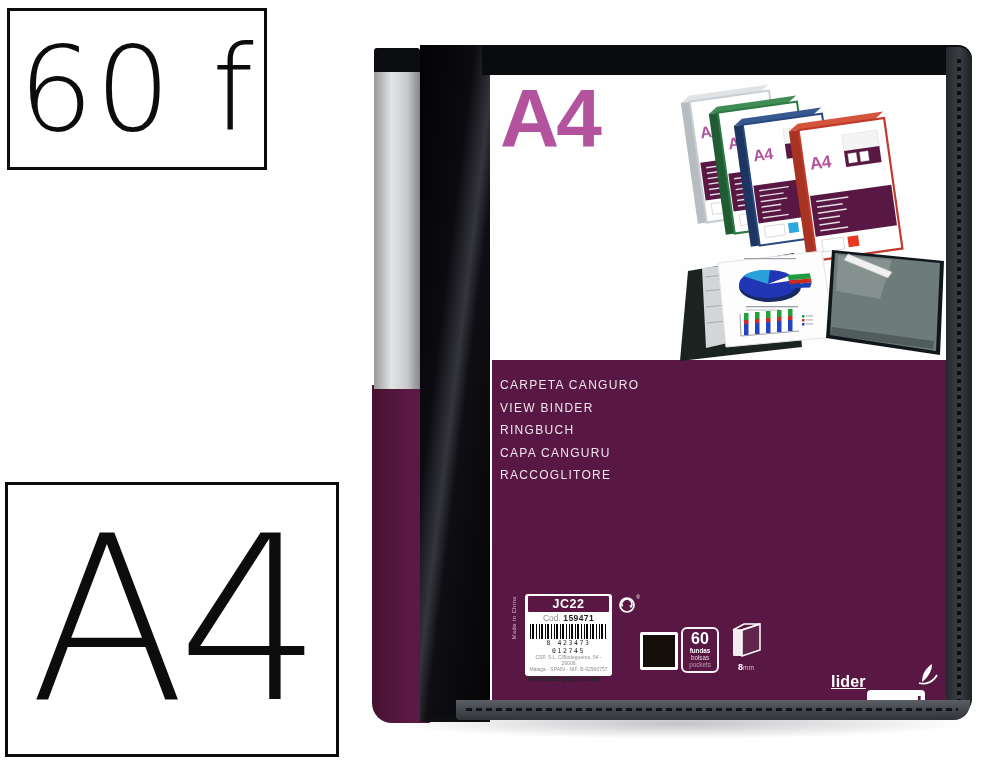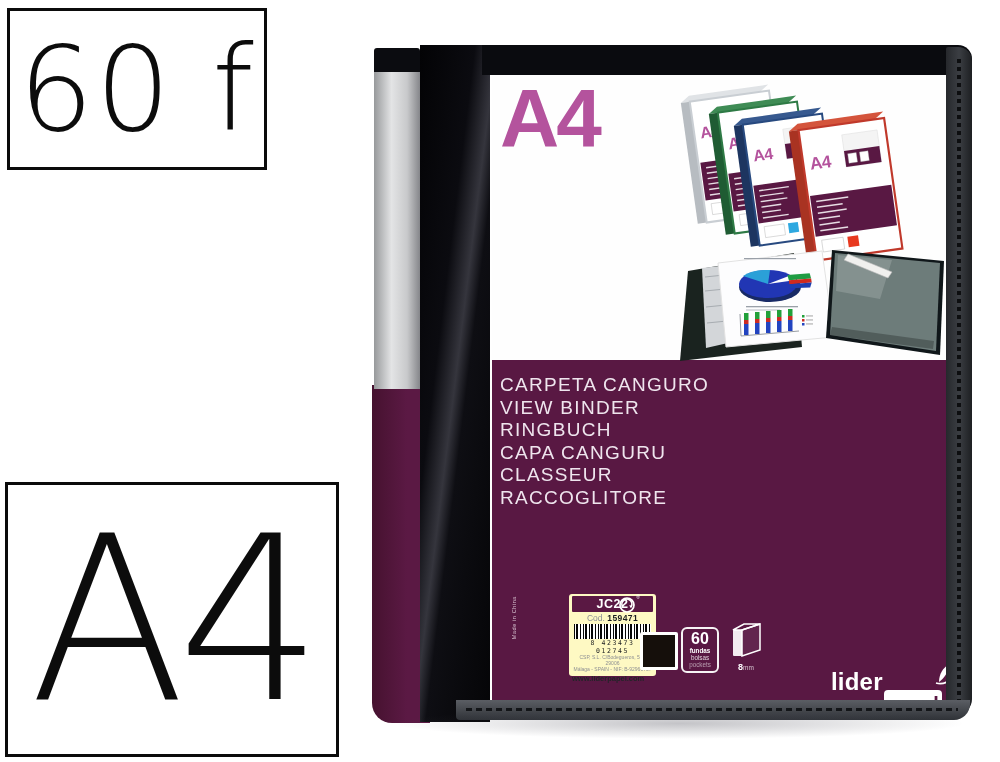--- a/index.html
+++ b/index.html
@@ -37,27 +37,27 @@
 
   .insert{position:absolute;left:2px;top:30px;width:454px;height:627px;
     box-shadow:inset 10px 0 14px -10px rgba(0,0,0,.35);}
   .insert-white{position:absolute;left:0;top:0;width:100%;height:285px;background:#fefefe;}
   .insert-purple{position:absolute;left:0;top:285px;width:100%;height:342px;background:#591843;}
 
   .cover-a4{position:absolute;left:8px;top:-2px;font-size:82px;font-weight:700;line-height:1.1;
     color:#b4539d;letter-spacing:-3px;}
 
   .langs{position:absolute;left:8px;top:14px;}
-  .lang{font-size:19px;line-height:22.6px;letter-spacing:1.3px;color:#efe5ee;}
+  .lang{font-size:12px;line-height:22.6px;letter-spacing:1.3px;color:#efe5ee;}
 
   
   .made-in{position:absolute;left:19px;top:236px;font-size:5.5px;color:#d9c4d2;letter-spacing:.6px;
     writing-mode:vertical-rl;transform:rotate(180deg);}
-  .prod-label{position:absolute;left:33px;top:234px;width:87px;height:82px;background:#fef9c3;
-    border-radius:3px;padding:2px 3px;box-sizing:border-box;margin-left:44px;}
+  .prod-label{position:absolute;left:33px;top:234px;width:87px;height:82px;background:#ffffff;
+    border-radius:3px;padding:2px 3px;box-sizing:border-box;}
   .model-band{background:#5a1843;color:#fff;font-weight:700;font-size:12.5px;height:16px;line-height:16px;
     text-align:center;border-radius:1px;letter-spacing:.5px;}
   .cod{font-size:8.5px;text-align:center;color:#8b8f94;margin-top:1px;}
   .cod b{color:#1b1d20;letter-spacing:.4px;}
   .barcode{height:15px;margin:1px 2px 0;
     background:repeating-linear-gradient(90deg,#050505 0 1px,#fff 1px 2px,#050505 2px 4px,#fff 4px 6px,#050505 6px 7px,#fff 7px 9px,#050505 9px 10px,#fff 10px 11px,#050505 11px 13px,#fff 13px 15px);}
   .bc-digits{font-family:"DejaVu Sans Mono",monospace;font-size:6.5px;letter-spacing:1.6px;
     text-align:center;color:#1a1c1f;}
   .addr{font-size:5px;line-height:5.9px;color:#8d8f93;text-align:center;}
   .web{font-size:7.5px;font-weight:700;text-align:left;color:#232528;margin-top:1.5px;}
@@ -74,21 +74,21 @@
   .p-w1{font-size:6.3px;font-weight:700;line-height:7px;}
   .p-w2{font-size:6.3px;opacity:.8;line-height:7px;}
   .p-w3{font-size:6.3px;opacity:.55;line-height:7px;}
 
   .spine3d{position:absolute;left:240px;top:263px;width:36px;height:52px;text-align:left;color:#fff;}
   .mm-line{font-size:6.5px;margin-top:1px;margin-left:6px;}
   .mm-line .n{font-size:9px;font-weight:700;}
   .mm-line .u{opacity:.72;}
 
   .brand{position:absolute;left:339px;top:282px;display:flex;align-items:center;color:#fff;}
-  .brand-1{font-size:24px;font-weight:700;letter-spacing:.2px;}
+  .brand-1{font-size:16px;font-weight:700;letter-spacing:.2px;text-decoration:underline;}
   .brand-2{background:#fff;color:#5a1843;font-size:20px;font-weight:700;border-radius:4px;
     padding:4px 3px 7px 3px;margin-left:1px;line-height:1;margin-top:48px;}
   .brand-leaf{margin-left:-7px;margin-top:-16px;}
 
   .collage{position:absolute;left:150px;top:0;width:312px;height:295px;}
   .thumb-a4{font:700 16px "Liberation Sans",sans-serif;fill:#b4539d;letter-spacing:-.5px;}
 </style>
 </head>
 <body>
 
@@ -115,21 +115,20 @@
         <div class="insert-white">
           <div class="cover-a4">A4</div>
         </div>
 
         <div class="insert-purple">
           <div class="langs">
             <div class="lang">CARPETA CANGURO</div>
             <div class="lang">VIEW BINDER</div>
             <div class="lang">RINGBUCH</div>
             <div class="lang">CAPA CANGURU</div>
-            <div class="lang">CLASSEUR</div>
             <div class="lang">RACCOGLITORE</div>
           </div>
 
           <div class="made-in">Made in China</div>
 
           <div class="prod-label">
             <div class="model-band">JC22</div>
             <div class="cod"><span>Cod.</span> <b>159471</b></div>
             <div class="barcode"></div>
             <div class="bc-digits">8 423473 012745</div>

